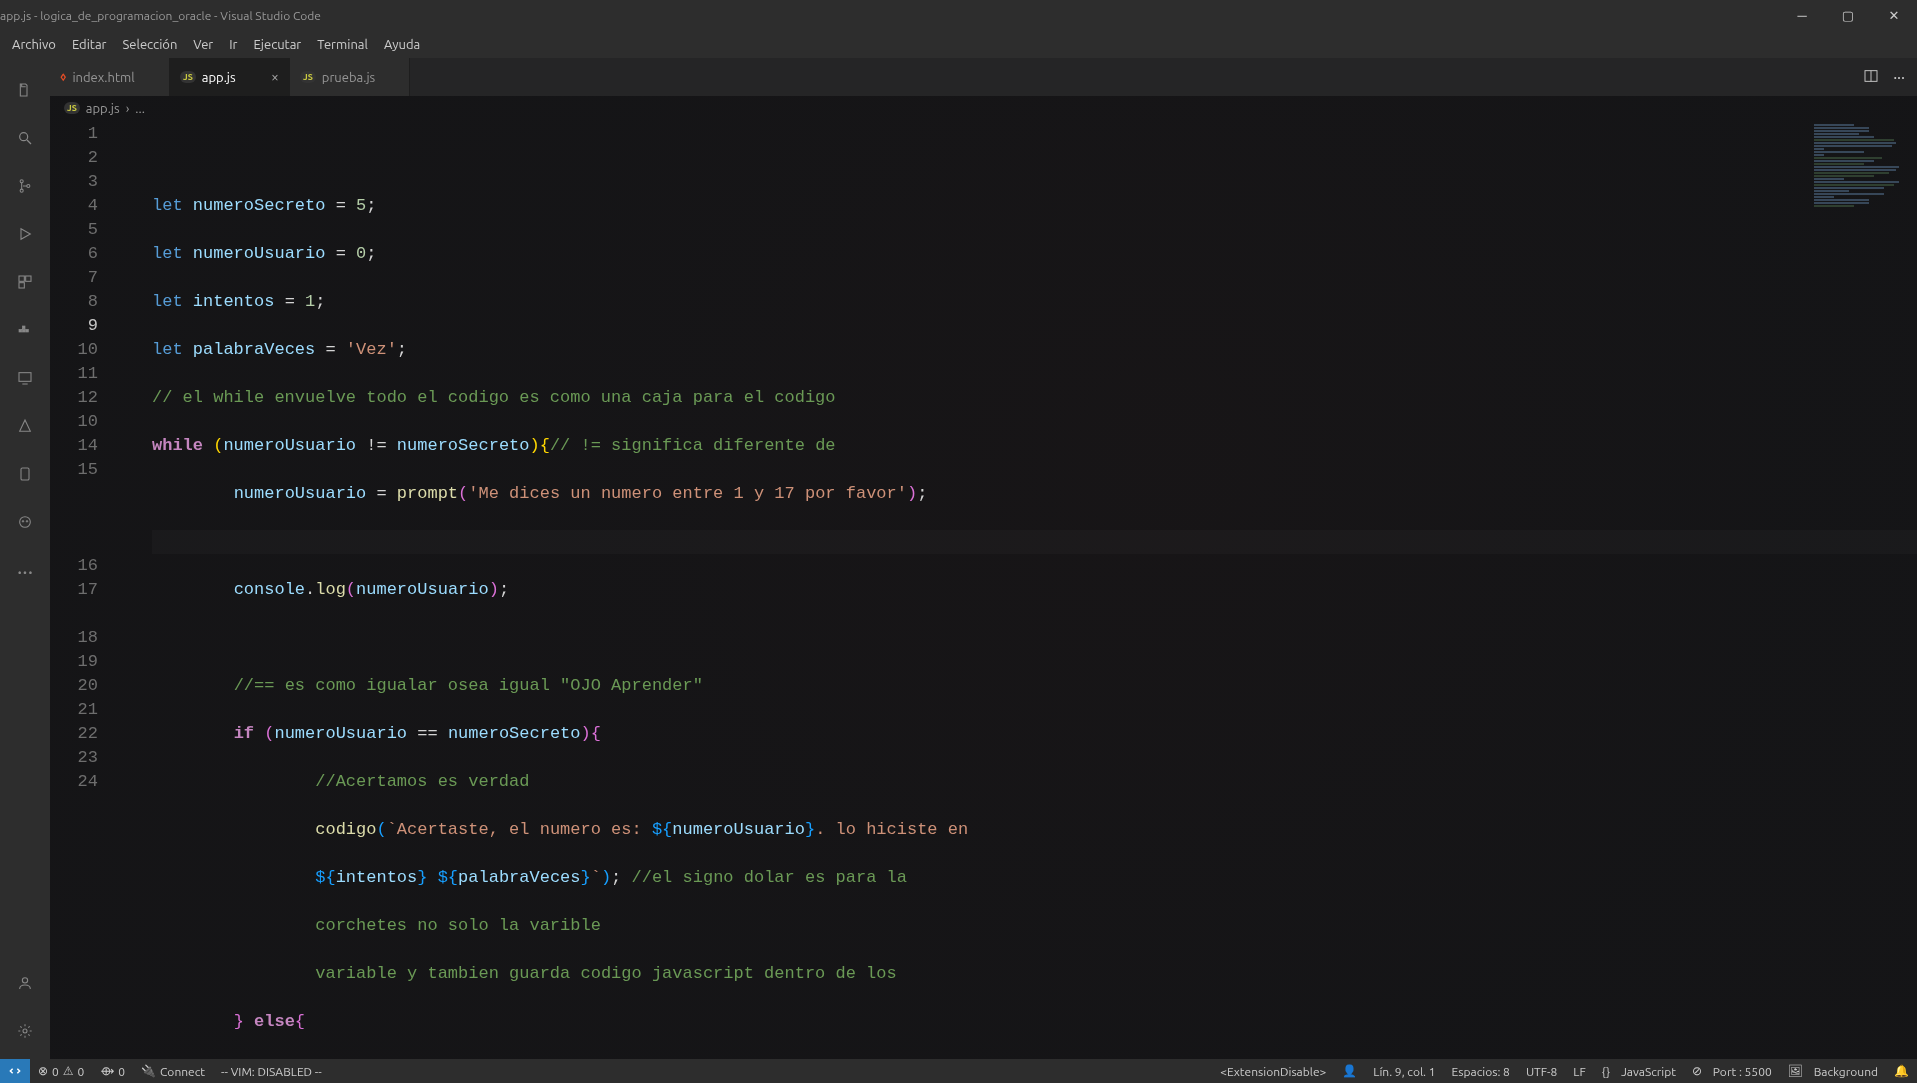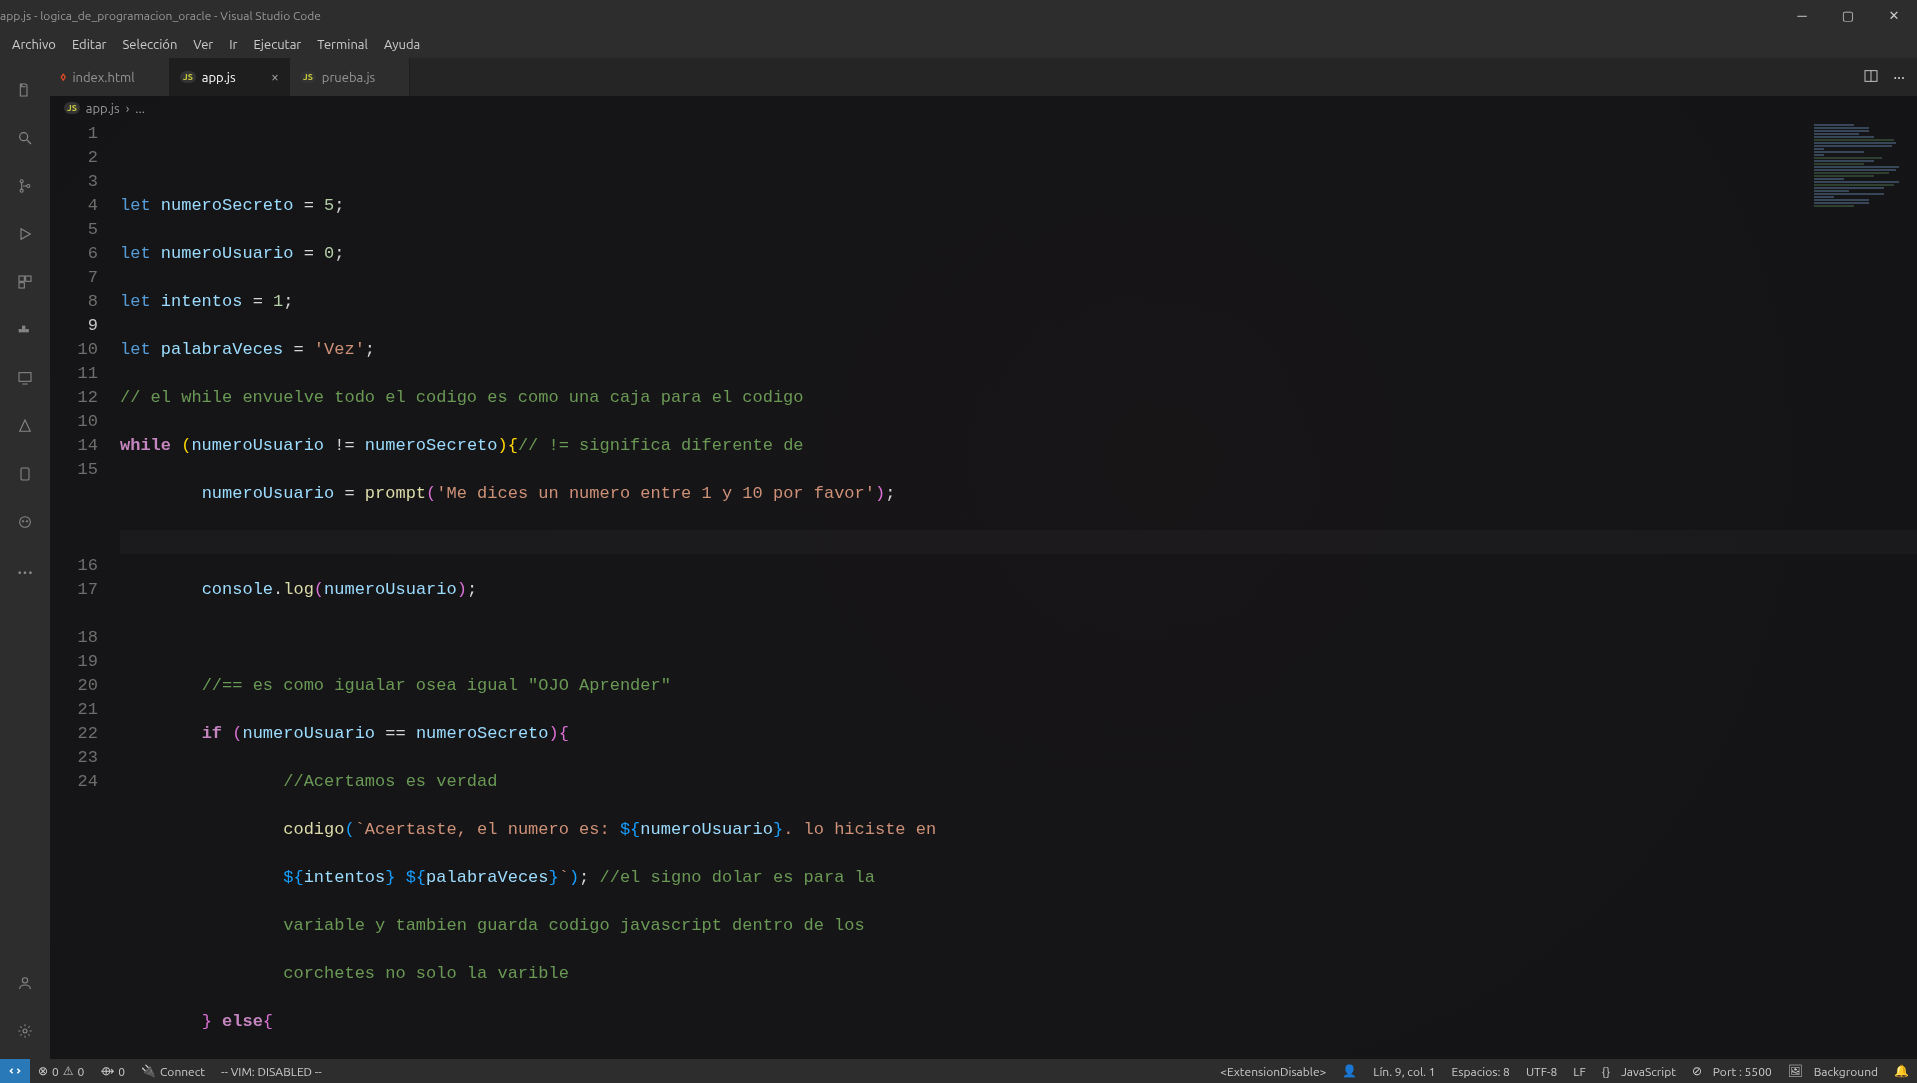--- a/index.html
+++ b/index.html
@@ -164,21 +164,21 @@
 .gutter .active-line { color: #c6c6c6; }
 .code {
   flex: 1;
   font-family: 'Consolas', 'Courier New', monospace;
   font-size: 17px;
   line-height: 24px;
   padding-top: 2px;
   white-space: pre;
   position: relative;
 }
-.code-line { height: 24px; position: relative; }
+.code-line { height: 24px; position: relative; margin-left: 32px; }
 .code-line.current { background: rgba(255,255,255,0.025); }
 .tk-k { color: #c586c0; font-weight: bold; } 
 .tk-kwb { color: #569cd6; } 
 .tk-v { color: #9cdcfe; } 
 .tk-n { color: #b5cea8; } 
 .tk-s { color: #ce9178; } 
 .tk-c { color: #6a9955; } 
 .tk-f { color: #dcdcaa; } 
 .tk-p { color: #d4d4d4; } 
 .tk-br { color: #ffd700; } 
@@ -399,31 +399,31 @@
         <div>24</div>
       </div>
       <div class="code">
 <div class="code-line"> </div>
 <div class="code-line"><span class="tk-kwb">let </span><span class="tk-v">numeroSecreto</span><span class="tk-p"> = </span><span class="tk-n">5</span><span class="tk-p">;</span></div>
 <div class="code-line"><span class="tk-kwb">let </span><span class="tk-v">numeroUsuario</span><span class="tk-p"> = </span><span class="tk-n">0</span><span class="tk-p">;</span></div>
 <div class="code-line"><span class="tk-kwb">let </span><span class="tk-v">intentos</span><span class="tk-p"> = </span><span class="tk-n">1</span><span class="tk-p">;</span></div>
 <div class="code-line"><span class="tk-kwb">let </span><span class="tk-v">palabraVeces</span><span class="tk-p"> = </span><span class="tk-s">'Vez'</span><span class="tk-p">;</span></div>
 <div class="code-line"><span class="tk-c">// el while envuelve todo el codigo es como una caja para el codigo</span></div>
 <div class="code-line"><span class="tk-k">while </span><span class="tk-br">(</span><span class="tk-v">numeroUsuario</span><span class="tk-p"> != </span><span class="tk-v">numeroSecreto</span><span class="tk-br">)</span><span class="tk-br">{</span><span class="tk-c">// != significa diferente de</span></div>
-<div class="code-line">        <span class="tk-v">numeroUsuario</span><span class="tk-p"> = </span><span class="tk-f">prompt</span><span class="tk-br2">(</span><span class="tk-s">'Me dices un numero entre 1 y 10 por favor'</span><span class="tk-br2">)</span><span class="tk-p">;</span></div>
+<div class="code-line">        <span class="tk-v">numeroUsuario</span><span class="tk-p"> = </span><span class="tk-f">prompt</span><span class="tk-br2">(</span><span class="tk-s">'Me dices un numero entre 1 y 17 por favor'</span><span class="tk-br2">)</span><span class="tk-p">;</span></div>
 <div class="code-line current"> </div>
 <div class="code-line">        <span class="tk-v">console</span><span class="tk-p">.</span><span class="tk-f">log</span><span class="tk-br2">(</span><span class="tk-v">numeroUsuario</span><span class="tk-br2">)</span><span class="tk-p">;</span></div>
 <div class="code-line"> </div>
 <div class="code-line">        <span class="tk-c">//== es como igualar osea igual "OJO Aprender"</span></div>
 <div class="code-line">        <span class="tk-k">if </span><span class="tk-br2">(</span><span class="tk-v">numeroUsuario</span><span class="tk-p"> == </span><span class="tk-v">numeroSecreto</span><span class="tk-br2">)</span><span class="tk-br2">{</span></div>
 <div class="code-line">                <span class="tk-c">//Acertamos es verdad</span></div>
 <div class="code-line">                <span class="tk-f">codigo</span><span class="tk-br3">(</span><span class="tk-s">`</span><span class="tk-s">Acertaste, el numero es: </span><span class="tk-br3">${</span><span class="tk-v">numeroUsuario</span><span class="tk-br3">}</span><span class="tk-s">. lo hiciste en </span></div>
 <div class="code-line">                <span class="tk-br3">${</span><span class="tk-v">intentos</span><span class="tk-br3">}</span><span class="tk-s"> </span><span class="tk-br3">${</span><span class="tk-v">palabraVeces</span><span class="tk-br3">}</span><span class="tk-s">`</span><span class="tk-br3">)</span><span class="tk-p">;</span><span> </span><span class="tk-c">//el signo dolar es para la </span></div>
+<div class="code-line">                <span class="tk-c">corchetes no solo la varible</span></div>
 <div class="code-line">                <span class="tk-c">variable y tambien guarda codigo javascript dentro de los </span></div>
-<div class="code-line">                <span class="tk-c">corchetes no solo la varible</span></div>
 <div class="code-line">        <span class="tk-br2">}</span><span> </span><span class="tk-k">else</span><span class="tk-br2">{</span></div>
 <div class="code-line">                </div>
 
 
 
 
 
 
 
 

